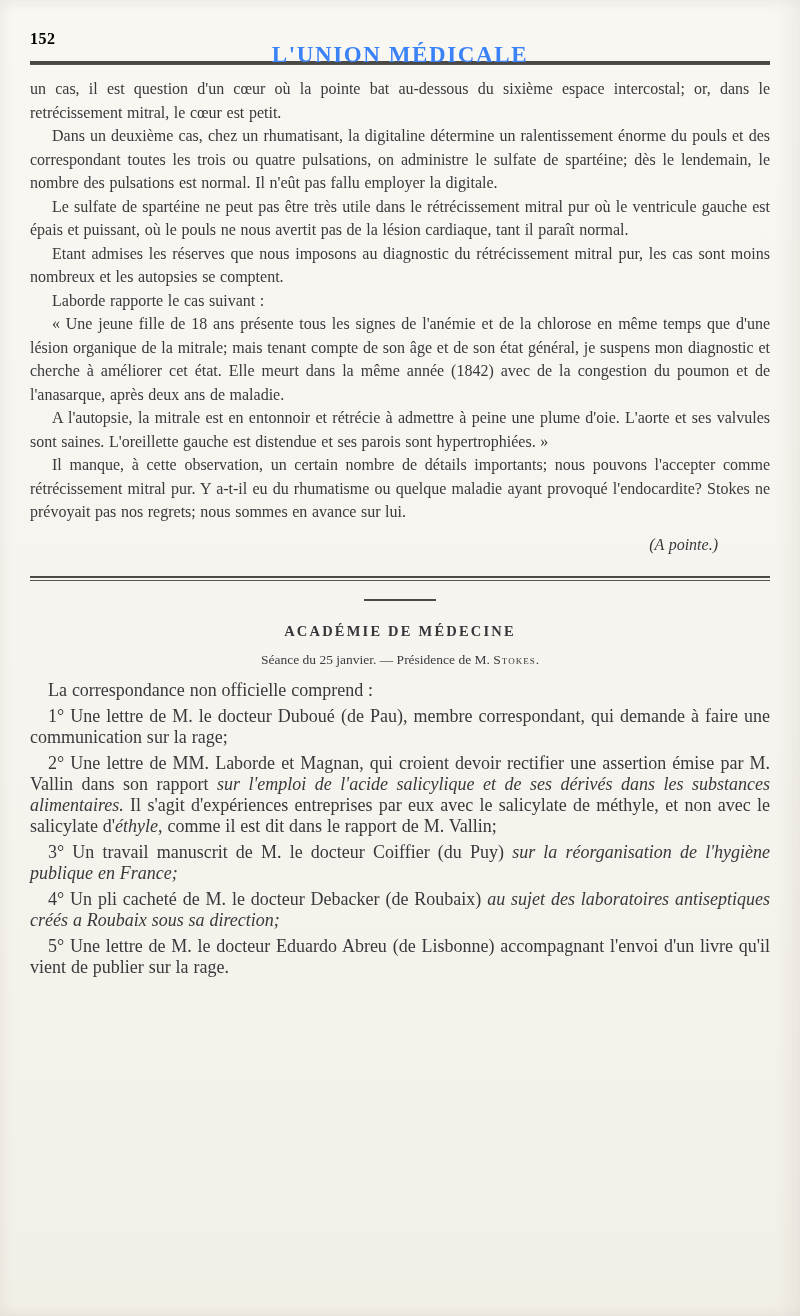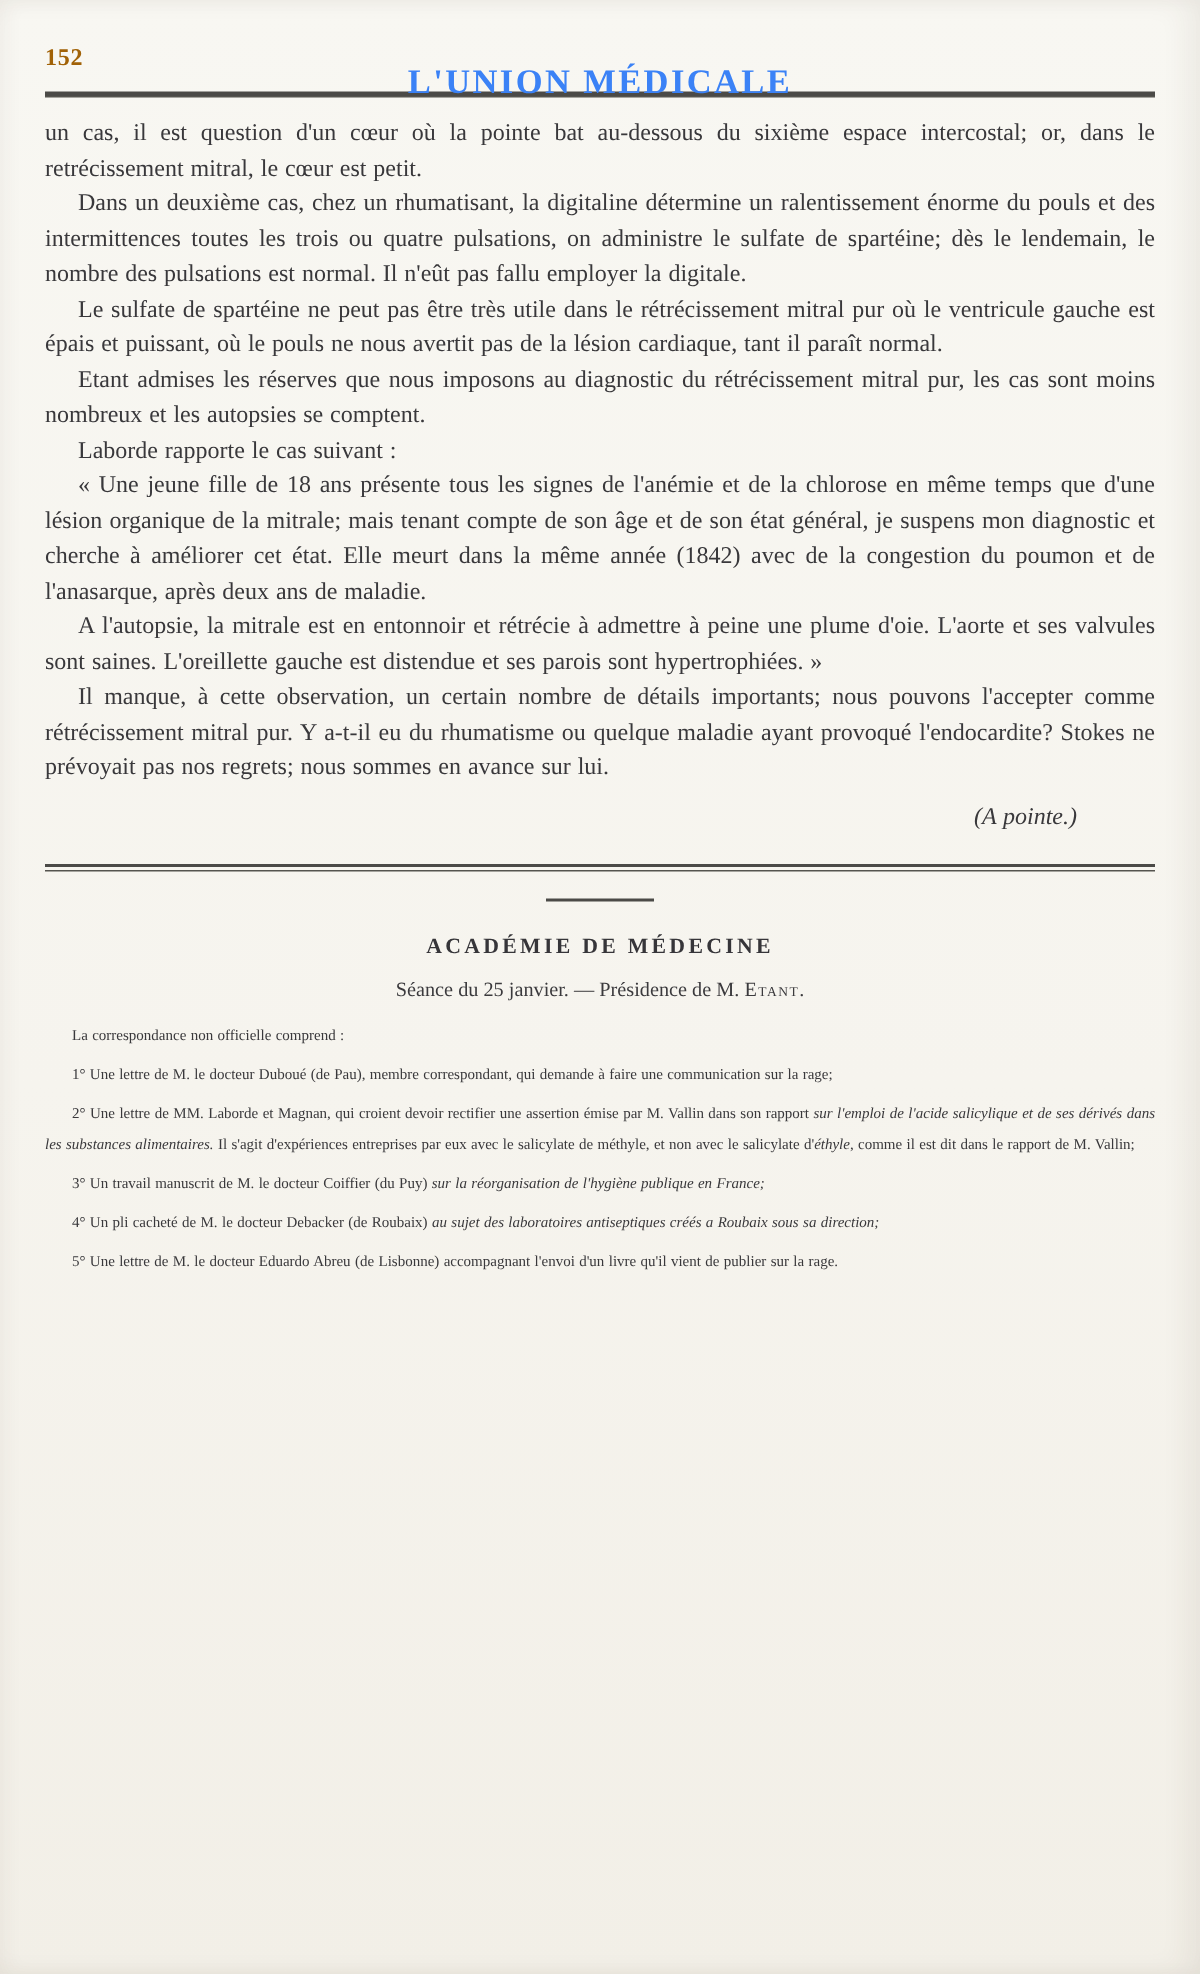--- a/index.html
+++ b/index.html
@@ -14,21 +14,21 @@
   }
   .page {
     width: 100%;
     height: 100%;
     padding: 26px 30px 0 30px;
     box-shadow: inset -10px 0 18px rgba(70,58,40,0.06), inset 5px 0 12px rgba(70,58,40,0.04);
   }
   .masthead { position: relative; text-align: center; height: 26px; }
   .pagenum {
     position: absolute; left: 0; top: 4px;
-    font-size: 16px; font-weight: bold; letter-spacing: 0.5px; color: #a16207;
+    font-size: 16px; font-weight: bold; letter-spacing: 0.5px; color: #000000;
   }
   .journal {
     margin: 16px; display: inline-block;
     font-size: 23px; font-weight: bold; letter-spacing: 1.6px; color: #3b82f6;
   }
   .head-rule {
     margin-top: 9px;
     border-top: 3px solid #4b4a47;
     border-bottom: 1px solid #55544f;
     height: 4px;
@@ -75,21 +75,21 @@
     font-size: 14.5px;
     font-weight: bold;
     letter-spacing: 2.2px;
     color: #363539;
   }
   .session { margin-top: 12px; text-align: center; font-size: 13.5px; color: #3b3a3d; }
   .sc { font-variant: small-caps; letter-spacing: 1px; }
   .minutes-block { margin-top: 12px; }
   .minutes {
     margin: 5px 0 0;
-    font-size: 10px;
+    font-size: 18px;
     line-height: 21px;
     text-align: justify;
     text-indent: 18px;
     word-spacing: 0.4px;
   }
   .it { font-style: italic; }
 </style>
 </head>
 <body>
 
@@ -97,37 +97,37 @@
 
   <header class="masthead">
     <span class="pagenum">152</span>
     <h1 class="journal">L'UNION MÉDICALE</h1>
   </header>
 
   <div class="head-rule"></div>
 
   <section class="article">
     <p class="noindent">un cas, il est question d'un cœur où la pointe bat au-dessous du sixième espace intercostal; or, dans le retrécissement mitral, le cœur est petit.</p>
-    <p>Dans un deuxième cas, chez un rhumatisant, la digitaline détermine un ralentissement énorme du pouls et des intermittences toutes les trois ou quatre pulsations, on administre le sulfate de spartéine; dès le lendemain, le nombre des pulsations est normal. Il n'eût pas fallu employer la digitale.</p>
+    <p>Dans un deuxième cas, chez un rhumatisant, la digitaline détermine un ralentissement énorme du pouls et des correspondant toutes les trois ou quatre pulsations, on administre le sulfate de spartéine; dès le lendemain, le nombre des pulsations est normal. Il n'eût pas fallu employer la digitale.</p>
     <p>Le sulfate de spartéine ne peut pas être très utile dans le rétrécissement mitral pur où le ventricule gauche est épais et puissant, où le pouls ne nous avertit pas de la lésion cardiaque, tant il paraît normal.</p>
     <p>Etant admises les réserves que nous imposons au diagnostic du rétrécissement mitral pur, les cas sont moins nombreux et les autopsies se comptent.</p>
     <p>Laborde rapporte le cas suivant :</p>
     <p>« Une jeune fille de 18 ans présente tous les signes de l'anémie et de la chlorose en même temps que d'une lésion organique de la mitrale; mais tenant compte de son âge et de son état général, je suspens mon diagnostic et cherche à améliorer cet état. Elle meurt dans la même année (1842) avec de la congestion du poumon et de l'anasarque, après deux ans de maladie.</p>
     <p>A l'autopsie, la mitrale est en entonnoir et rétrécie à admettre à peine une plume d'oie. L'aorte et ses valvules sont saines. L'oreillette gauche est distendue et ses parois sont hypertrophiées. »</p>
     <p>Il manque, à cette observation, un certain nombre de détails importants; nous pouvons l'accepter comme rétrécissement mitral pur. Y a-t-il eu du rhumatisme ou quelque maladie ayant provoqué l'endocardite? Stokes ne prévoyait pas nos regrets; nous sommes en avance sur lui.</p>
     <p class="continuation">(A pointe.)</p>
   </section>
 
   <div class="double-rule"></div>
 
   <section class="societies">
     <div class="short-rule"></div>
     <h3>ACADÉMIE DE MÉDECINE</h3>
 
-    <div class="session"><span>Séance du 25 janvier. — Présidence de M. </span><span class="sc">Etant</span><span>.</span></div>
+    <div class="session"><span>Séance du 25 janvier. — Présidence de M. </span><span class="sc">Stokes</span><span>.</span></div>
 
     <div class="minutes-block">
       <p class="minutes">La correspondance non officielle comprend :</p>
       <p class="minutes"><span>1° Une lettre de M. le docteur Duboué (de Pau), membre correspondant, qui demande à faire une communication sur la rage;</span></p>
       <p class="minutes"><span>2° Une lettre de MM. Laborde et Magnan, qui croient devoir rectifier une assertion émise par M. Vallin dans son rapport </span><span class="it">sur l'emploi de l'acide salicylique et de ses dérivés dans les substances alimentaires.</span><span> Il s'agit d'expériences entreprises par eux avec le salicylate de méthyle, et non avec le salicylate d'</span><span class="it">éthyle</span><span>, comme il est dit dans le rapport de M. Vallin;</span></p>
       <p class="minutes"><span>3° Un travail manuscrit de M. le docteur Coiffier (du Puy) </span><span class="it">sur la réorganisation de l'hygiène publique en France;</span></p>
       <p class="minutes"><span>4° Un pli cacheté de M. le docteur Debacker (de Roubaix) </span><span class="it">au sujet des laboratoires antiseptiques créés a Roubaix sous sa direction;</span></p>
       <p class="minutes"><span>5° Une lettre de M. le docteur Eduardo Abreu (de Lisbonne) accompagnant l'envoi d'un livre qu'il vient de publier sur la rage.</span></p>
     </div>
   </section>

